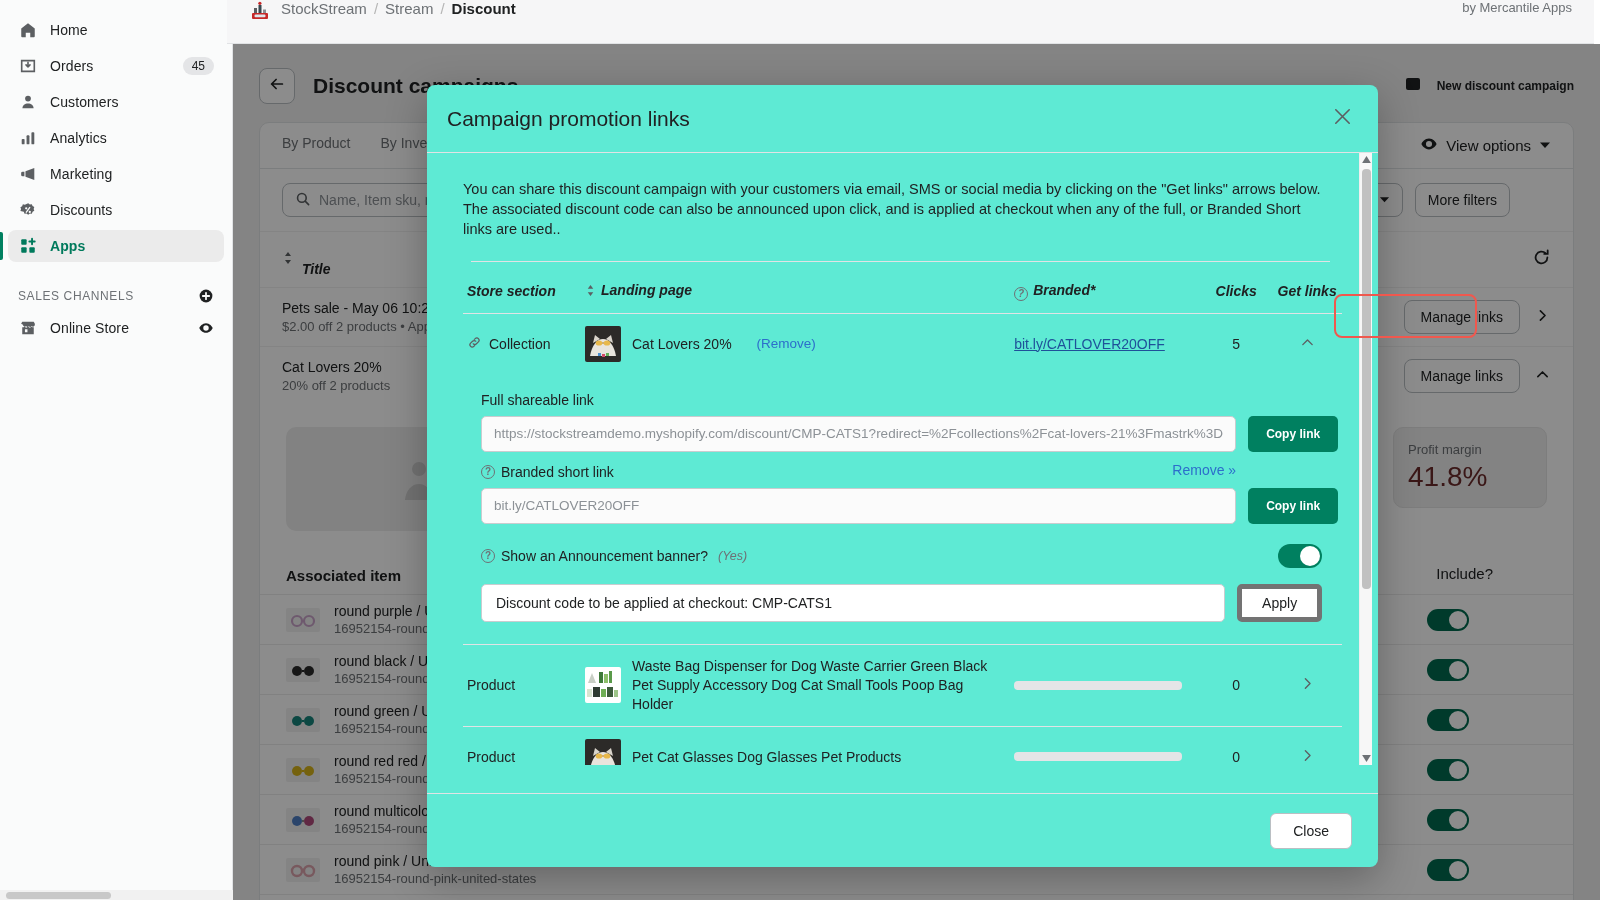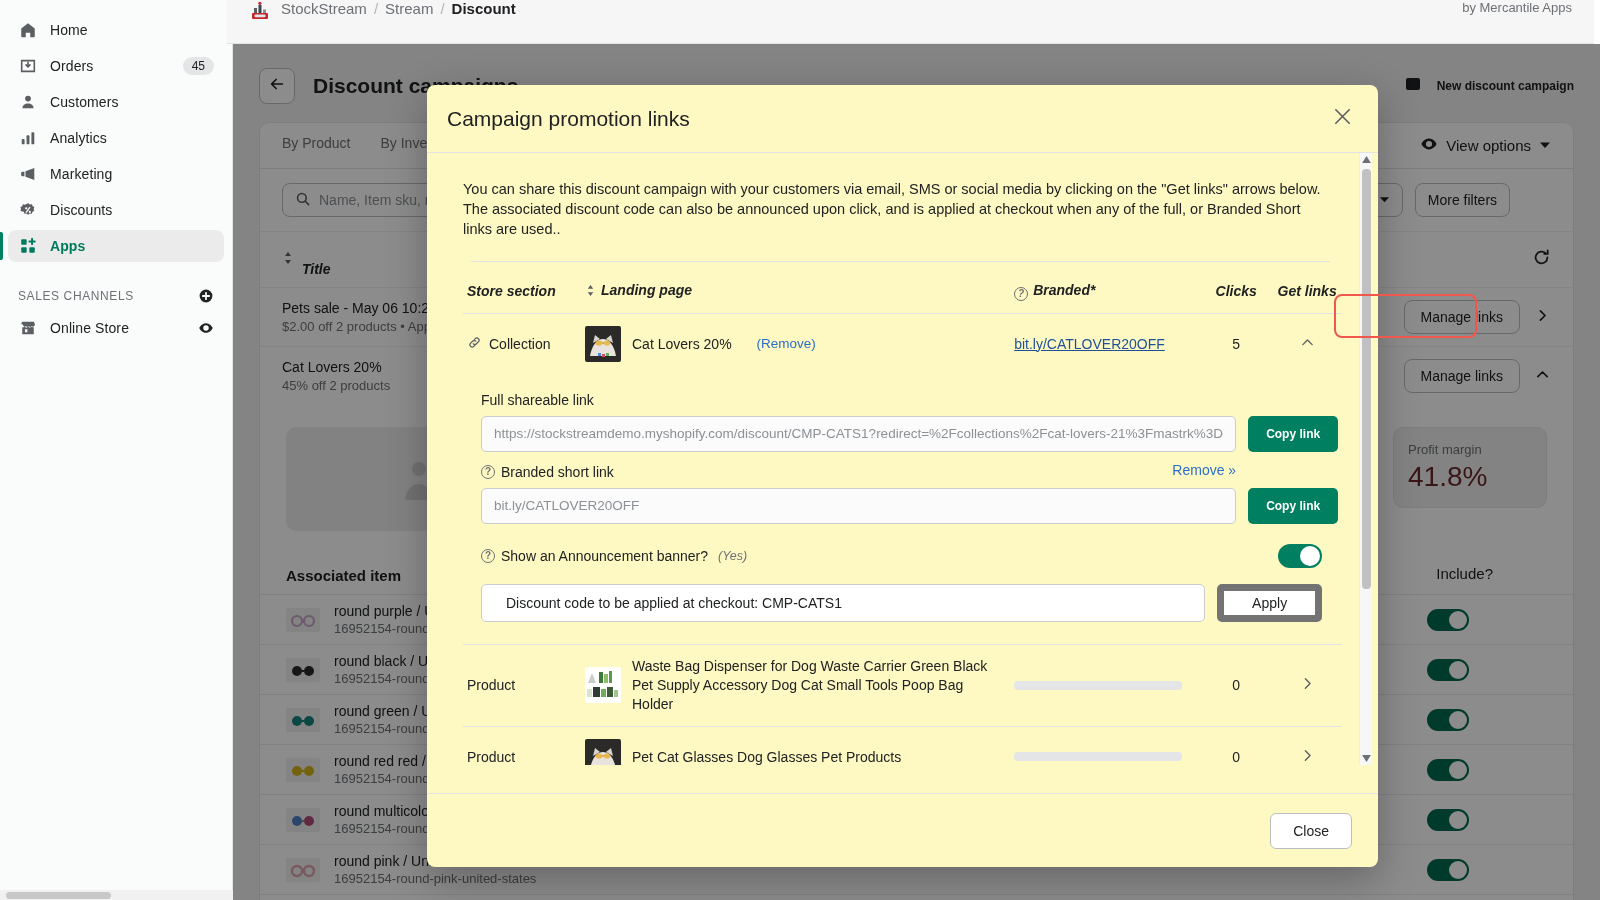--- a/index.html
+++ b/index.html
@@ -155,21 +155,21 @@
     position: absolute; left: 1334px; top: 294px;
     width: 143px; height: 44px;
     border: 2px solid #f0584e; border-radius: 8px;
     pointer-events: none; z-index: 40;
   }
 
   
   .modal {
     position: absolute; left: 427px; top: 85px;
     width: 951px; height: 782px;
-    background: #fef9c3; border-radius: 8px;
+    background: #5eead4; border-radius: 8px;
     box-shadow: 0 12px 40px rgba(0,0,0,.28);
     z-index: 30;
     display: flex; flex-direction: column;
     overflow: hidden;
   }
   .modal-head {
     height: 68px; display: flex; align-items: center;
     padding: 0 24px 0 20px; border-bottom: 1px solid #e1e3e5;
   }
   .modal-title { font-size: 21px; color: #202223; }
@@ -231,25 +231,25 @@
     background: #008060; position: relative; cursor:pointer;
   }
   .toggle-lg::after {
     content:""; position:absolute; right:2px; top:2px; width:20px; height:20px;
     border-radius:50%; background:#fff;
   }
   .apply-row { display:flex; align-items:center; gap: 12px; margin-top: 16px; padding-right: 16px; }
   .disc-input {
     flex:1; height: 38px; border: 1px solid #c9cccf; border-radius: 5px;
     background:#fff; color:#202223; font-size: 14px;
-    display:flex; align-items:center; padding: 0 24px;
+    display:flex; align-items:center; padding: 0 14px;
   }
   .btn-white {
-    height: 38px; border: 7px solid #737373; border-radius: 5px; background:#fff;
-    display:flex; align-items:center; padding: 0 28px; font-size:14px; color:#202223;
+    height: 38px; border: 5px solid #737373; border-radius: 5px; background:#fff;
+    display:flex; align-items:center; padding: 0 20px; font-size:14px; color:#202223;
     cursor:pointer;
   }
   .qmark {
     width: 14px; height: 14px; border-radius: 50%; border: 1.3px solid #6d7175;
     display:inline-flex; align-items:center; justify-content:center;
     font-size: 10px; color:#6d7175; flex:0 0 14px; font-weight:600;
   }
   .modal-foot {
     height: 74px; border-top: 1px solid #e1e3e5;
     display:flex; align-items:center; justify-content: flex-end;
@@ -510,21 +510,21 @@
             <svg width="17" height="17" viewBox="0 0 20 20" fill="none" stroke="#202223" stroke-width="1.9" stroke-linecap="round" stroke-linejoin="round">
                 <path d="M7.5 4.5 13 10l-5.5 5.5"></path>
               </svg>
           </span>
         </div>
       </div>
 
       <div class="camp-row">
         <div>
           <div class="camp-name">Cat Lovers 20%</div>
-          <div class="camp-sub">45% off 2 products</div>
+          <div class="camp-sub">20% off 2 products</div>
         </div>
         <div style="margin-left:auto;display:flex;align-items:center;gap:14px">
           <div class="manage-btn">Manage links</div>
           <span>
             <svg width="17" height="17" viewBox="0 0 20 20" fill="none" stroke="#202223" stroke-width="1.9" stroke-linecap="round" stroke-linejoin="round">
                 <path d="M4.5 12.5 10 7l5.5 5.5"></path>
               </svg>
           </span>
         </div>
       </div>

